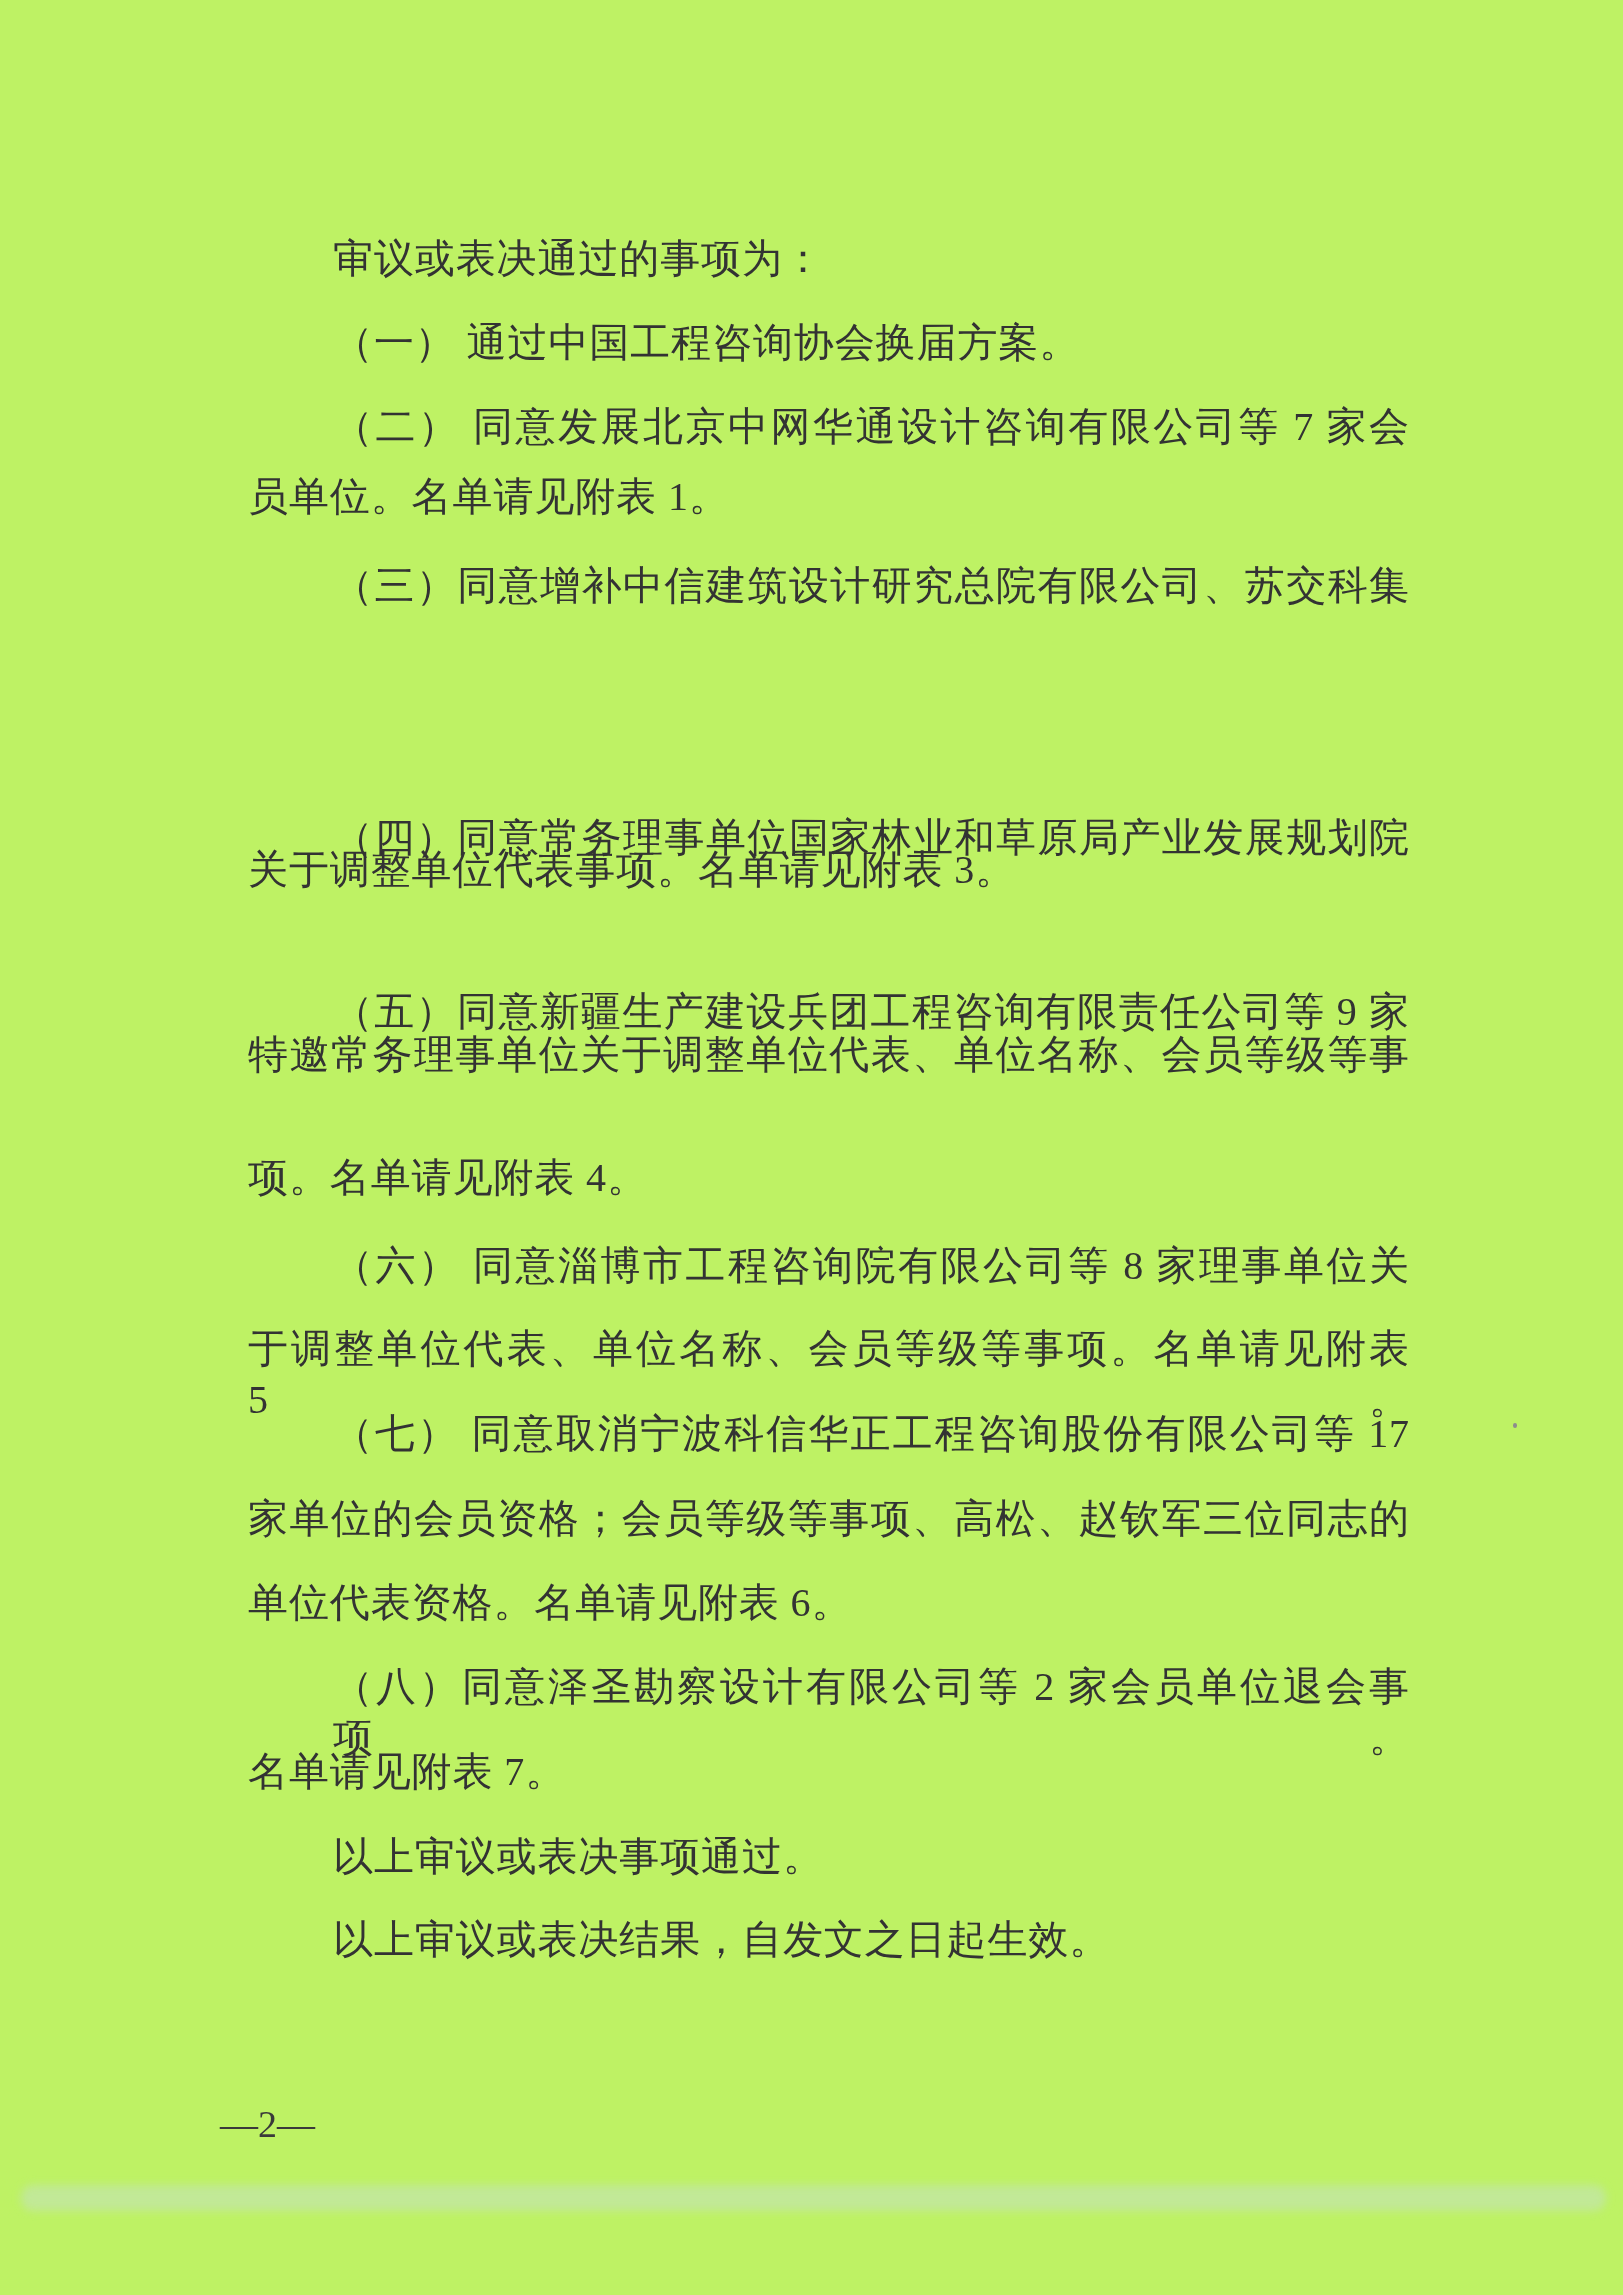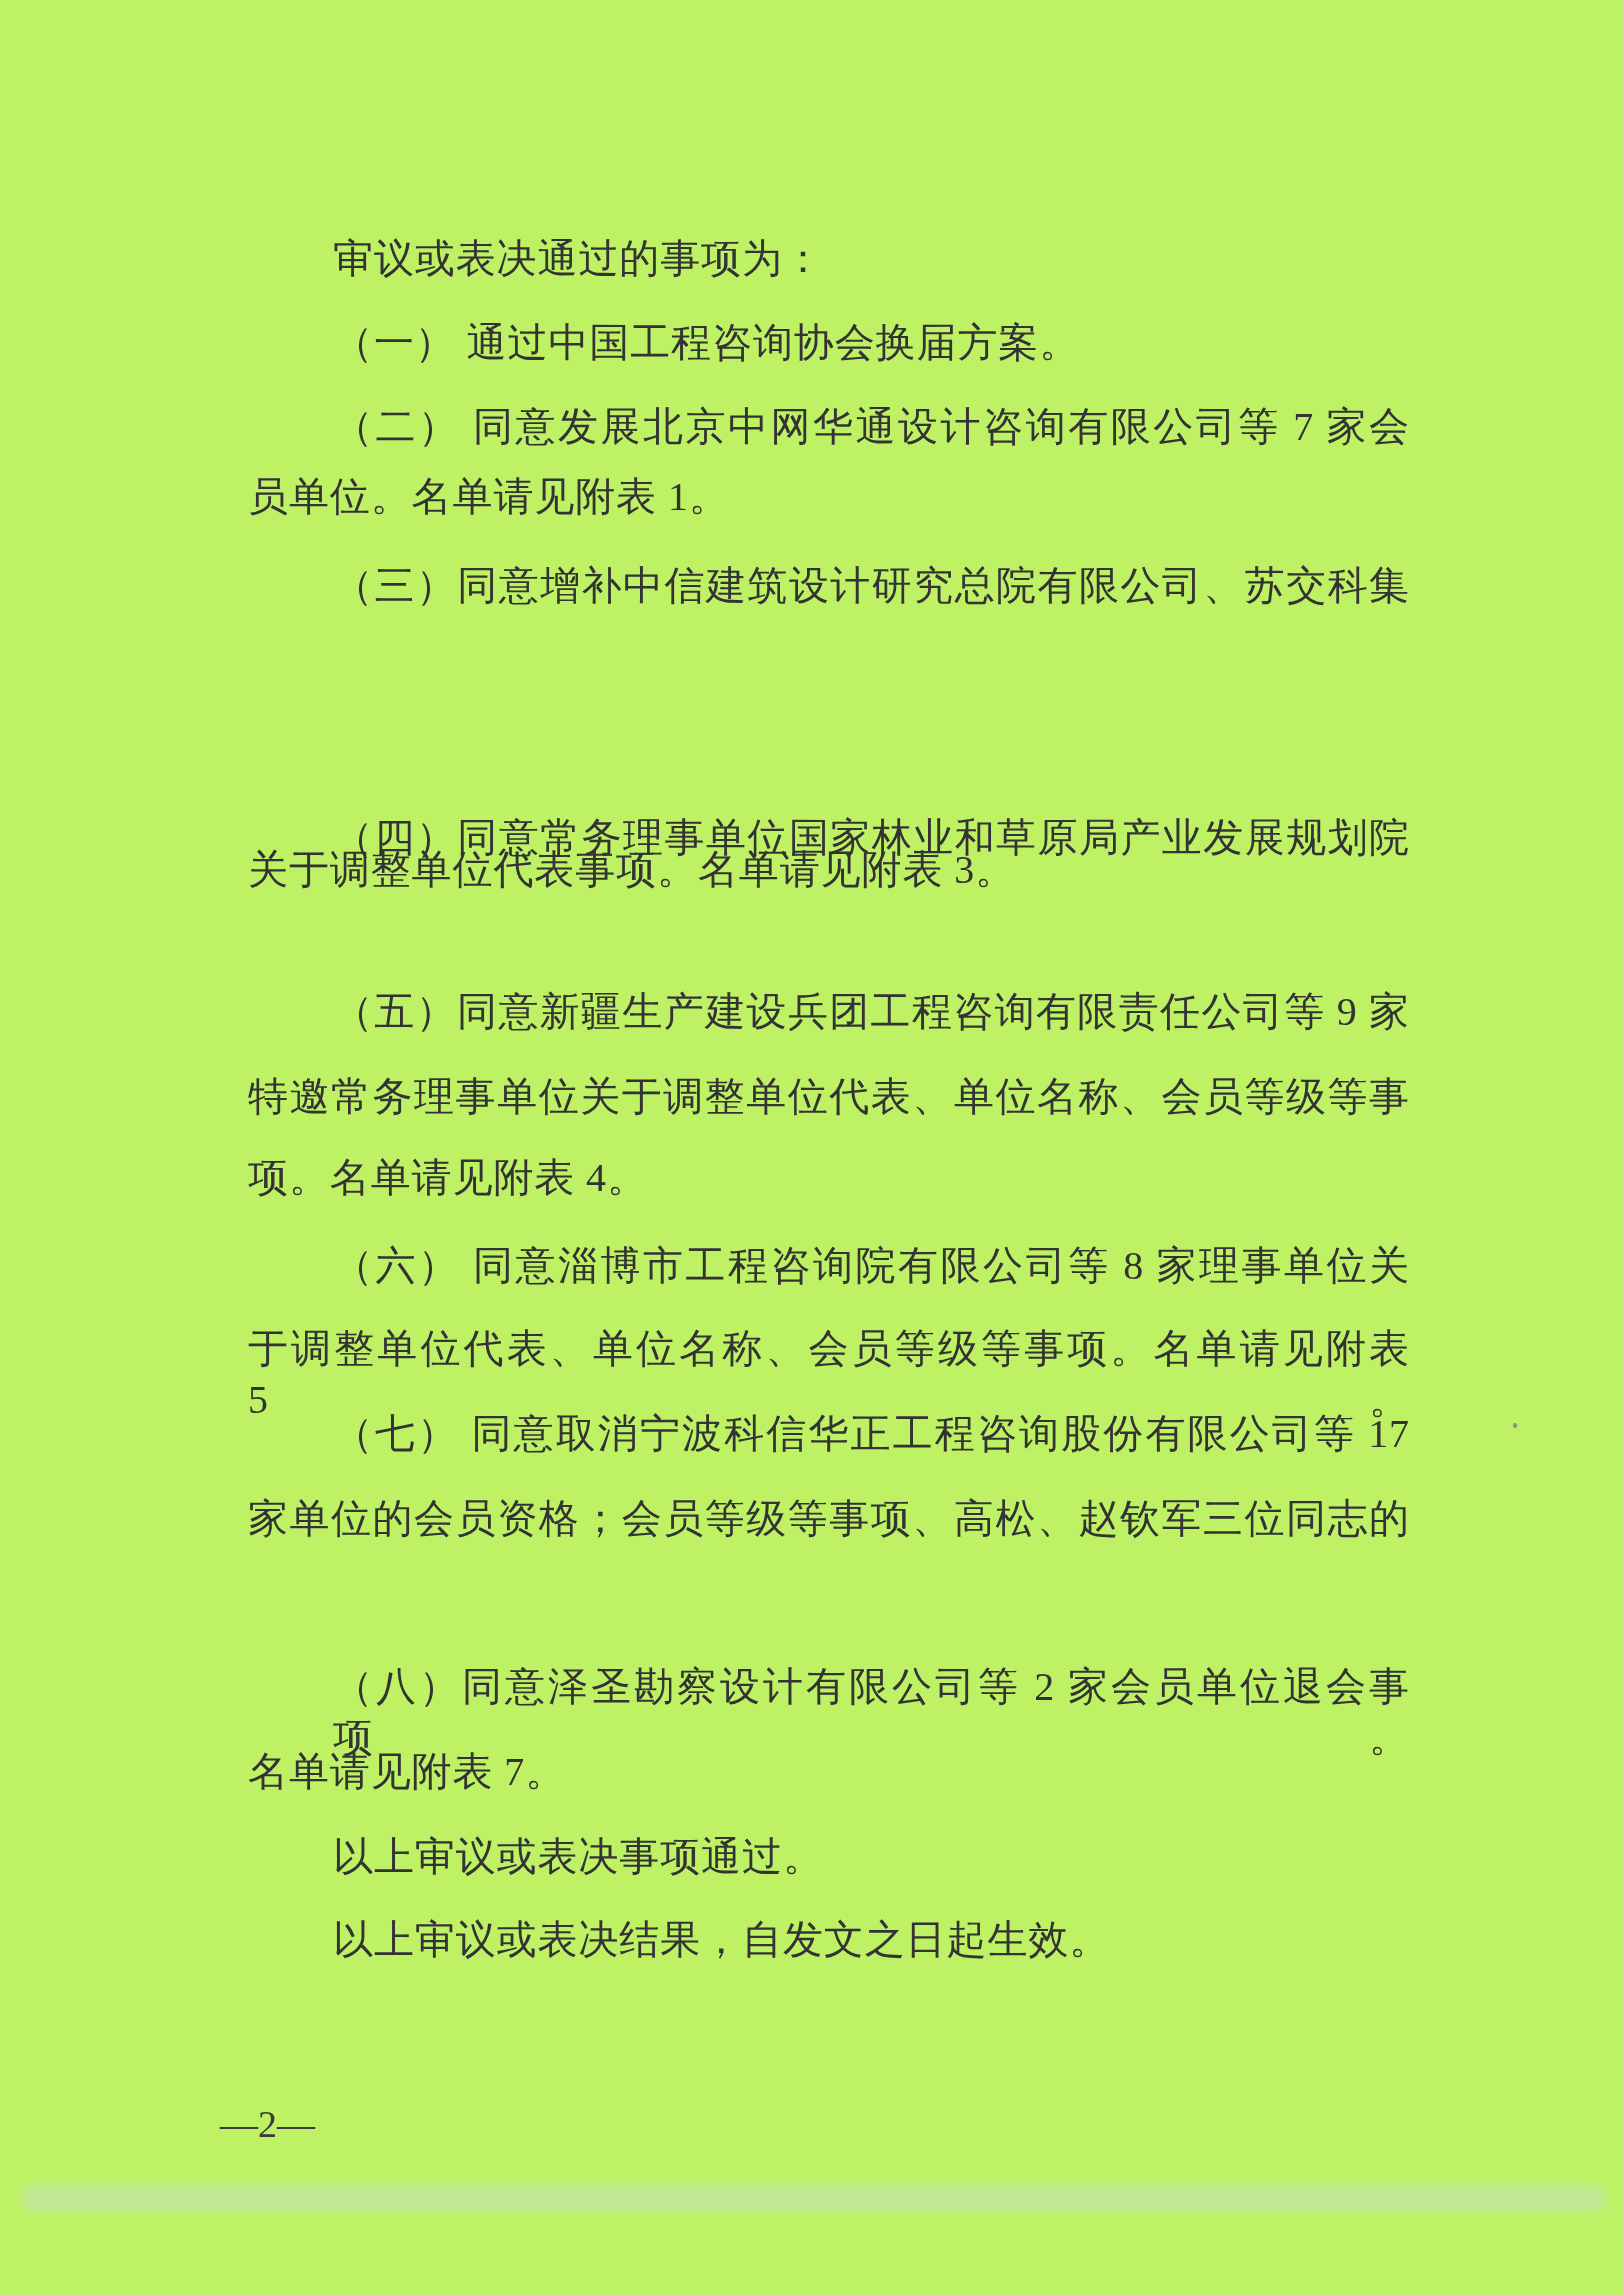--- a/index.html
+++ b/index.html
@@ -64,26 +64,27 @@
 <div class="page">
 
   <div class="line indent" style="top:233px">审议或表决通过的事项为：</div>
   <div class="line indent" style="top:317px">（一） 通过中国工程咨询协会换届方案。</div>
   <div class="line indent full" style="top:401px">（二） 同意发展北京中网华通设计咨询有限公司等 7 家会</div>
   <div class="line" style="top:471px">员单位。名单请见附表 1。</div>
   <div class="line indent full" style="top:560px">（三）同意增补中信建筑设计研究总院有限公司、苏交科集</div>
   <div class="line indent full" style="top:812px">（四）同意常务理事单位国家林业和草原局产业发展规划院</div>
   <div class="line" style="top:844px">关于调整单位代表事项。名单请见附表 3。</div>
   <div class="line indent full" style="top:986px">（五）同意新疆生产建设兵团工程咨询有限责任公司等 9 家</div>
-  <div class="line full" style="top:1071px">特邀常务理事单位关于调整单位代表、单位名称、会员等级等事</div>
+  <div class="line full" style="top:1029px">特邀常务理事单位关于调整单位代表、单位名称、会员等级等事</div>
   <div class="line" style="top:1152px">项。名单请见附表 4。</div>
   <div class="line indent full" style="top:1240px">（六） 同意淄博市工程咨询院有限公司等 8 家理事单位关</div>
   <div class="line full" style="top:1323px">于调整单位代表、单位名称、会员等级等事项。名单请见附表 5。</div>
   <div class="line indent full" style="top:1408px">（七） 同意取消宁波科信华正工程咨询股份有限公司等 17</div>
   <div class="line full" style="top:1493px">家单位的会员资格；会员等级等事项、高松、赵钦军三位同志的</div>
+  <div class="line" style="top:1577px">单位代表资格。名单请见附表 6。</div>
   <div class="line indent full" style="top:1661px">（八）同意泽圣勘察设计有限公司等 2 家会员单位退会事项。</div>
   <div class="line" style="top:1746px">名单请见附表 7。</div>
   <div class="line indent" style="top:1831px">以上审议或表决事项通过。</div>
   <div class="line indent" style="top:1914px">以上审议或表决结果，自发文之日起生效。</div>
 
   <div class="page-number">—2—</div>
 
   <div class="artifact-band"></div>
   <div class="artifact-speck"></div>
 

